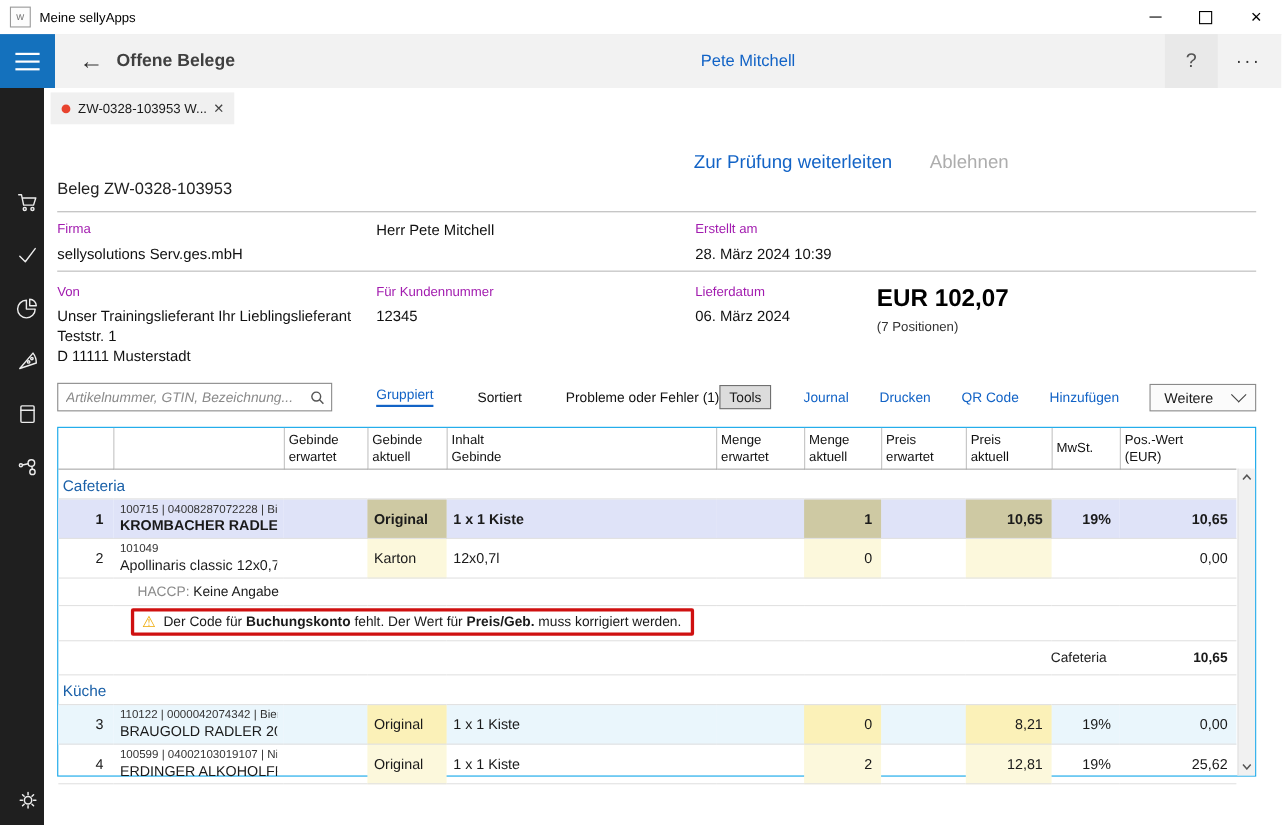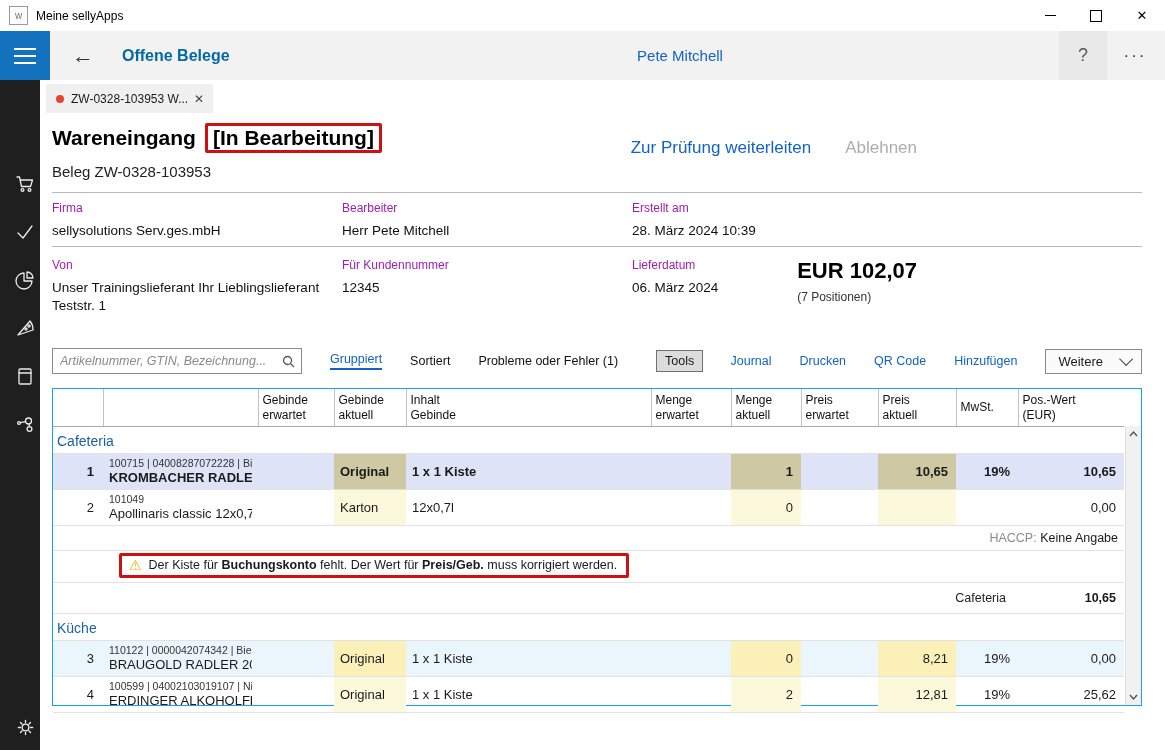--- a/index.html
+++ b/index.html
@@ -12,21 +12,21 @@
   .wincontrols{margin-left:auto;display:flex;height:100%;}
   .winbtn{width:46px;height:100%;display:flex;align-items:center;justify-content:center;cursor:default;}
   .min-glyph{width:11px;height:1px;background:#000;display:block;}
   .max-glyph{width:10px;height:10px;border:1px solid #000;display:block;}
   .close-glyph{font-size:13px;color:#000;line-height:1;}
   
   .hamburger{left:0;top:31px;width:50px;height:49px;background:#1471bd;display:flex;flex-direction:column;justify-content:center;align-items:center;gap:5px;cursor:pointer;}
   .hamburger span{display:block;width:22px;height:2px;background:#fff;}
   .appheader{left:50px;top:31px;width:1115px;height:49px;background:#f2f2f2;display:flex;align-items:center;}
   .backarrow{font-size:22px;color:#333;margin-left:22px;line-height:1;}
-  .headtitle{font-size:16px;font-weight:bold;margin-left:28px;color:#0369a1;}
+  .headtitle{font-size:16px;font-weight:bold;margin-left:12px;color:#404040;}
   .username{position:absolute;left:535px;width:190px;text-align:center;font-size:15px;color:#1263c6;}
   .helpbtn{position:absolute;right:58px;top:0;width:48px;height:49px;background:#e9e9e9;display:flex;align-items:center;justify-content:center;font-size:18px;color:#555;}
   .morebtn{position:absolute;right:8px;top:0;width:44px;height:49px;display:flex;align-items:center;justify-content:center;font-size:17px;color:#333;letter-spacing:2px;}
   
   .sidebar{left:0;top:80px;width:50px;height:670px;background:#1f1f1f;}
   .side-ic{position:absolute;left:0;width:50px;height:48px;display:flex;align-items:center;justify-content:center;cursor:pointer;}
   .side-ic svg{stroke:#ececec;fill:none;stroke-width:1.3;stroke-linecap:round;stroke-linejoin:round;}
   
   .main{left:40px;top:80px;width:891px;height:670px;background:#fff;}
   .tabstrip{position:absolute;left:0;top:0;width:1115px;height:33px;background:#fff;}
@@ -46,23 +46,23 @@
   .fieldrow{position:absolute;left:12px;width:900px;display:grid;grid-template-columns:290px 290px 320px;}
   .totalblock{position:absolute;right:14px;top:178px;}
   .totalamount{font-size:22px;font-weight:bold;color:#000;}
   .totalpos{font-size:12px;color:#333;margin-top:6px;}
   
   .toolbar{position:absolute;left:12px;top:267px;width:1090px;height:28px;display:flex;align-items:center;font-size:12.5px;}
   .searchbox{width:248px;height:24px;border:1px solid #8a8a8a;display:flex;align-items:center;background:#fff;flex:none;}
   .searchbox input{border:none;outline:none;flex:1;font-family:inherit;font-size:12.5px;font-style:italic;color:#555;padding:0 4px 0 7px;background:transparent;}
   .searchbox input::placeholder{color:#8a8a8a;font-style:italic;}
   .searchglyph{margin-right:6px;display:flex;}
-  .tbitem{margin-left:28px;color:#111;cursor:pointer;white-space:nowrap;text-align:center;}
+  .tbitem{margin-left:40px;color:#111;cursor:pointer;white-space:nowrap;text-align:center;}
   .tbactive{color:#1263c6;border-bottom:2px solid #1263c6;padding-bottom:2px;}
-  .toolsbtn{margin-left:38px;background:#dcdcdc;border:1px solid #707070;padding:3px 8px;cursor:pointer;}
+  .toolsbtn{background:#dcdcdc;border:1px solid #707070;padding:3px 8px;cursor:pointer;}
   .tbright{margin-left:auto;display:flex;align-items:center;gap:28px;}
   .weitere{background:#fbfbfb;border:1px solid #8a8a8a;padding:4px 12px;display:flex;align-items:center;gap:16px;cursor:pointer;font-size:13px;}
   .chev{width:9px;height:9px;display:inline-block;border-right:1.5px solid #444;border-bottom:1.5px solid #444;transform:rotate(45deg) translateY(-3px);}
   
   .tablewrap{position:absolute;left:12px;top:308px;width:1088px;height:316px;border:1px solid #0ea5e9;background:#fff;}
   table.grid{border-collapse:collapse;table-layout:fixed;width:1071px;font-size:13px;}
   table.grid th{font-weight:normal;font-size:12px;text-align:left;vertical-align:middle;border-right:1px solid #c3c3c3;border-bottom:1px solid #a9a9a9;padding:3px 4px;white-space:pre-line;line-height:15px;height:31px;color:#111;}
   table.grid th:last-child{border-right:none;}
   table.grid td{padding:2px 6px;vertical-align:middle;}
   tr.rowline td{border-bottom:1px solid #e2e2e2;}
@@ -71,21 +71,21 @@
   td.cnum{text-align:right;padding-right:9px !important;}
   .art-top{font-size:10.5px;color:#333;line-height:13px;white-space:nowrap;overflow:hidden;}
   .art-main{font-size:13px;line-height:16px;white-space:nowrap;overflow:hidden;}
   td.r{text-align:right;padding-right:8px !important;}
   tr.sel{background:#dfe3f8;font-weight:bold;}
   tr.sel .art-top{font-weight:normal;}
   tr.alt{background:#eaf6fc;}
   td.tone-tan{background:#cec9a3;}
   td.tone-bright{background:#fbf1b8;}
   td.tone-pale{background:#fcf8dc;}
-  tr.note td{padding:4px 6px 4px 22px;font-size:12.5px;height:16px;text-align:right;}
+  tr.note td{padding:4px 6px 4px 22px;font-size:12.5px;height:16px;}
   .note-label{color:#8a8a8a;}
   tr.errorrow td{padding:2px 6px 4px 16px;height:24px;}
   .errorbox{display:inline-flex;align-items:center;border:3px solid #cf1010;border-radius:2px;padding:2px 9px 3px 7px;font-size:12.5px;gap:7px;}
   .warnglyph{color:#eda904;font-size:14px;line-height:1;}
   tr.subtotal td{height:26px;font-size:12.5px;}
   .sub-label{text-align:right;padding-right:12px !important;color:#222;}
   .sub-value{text-align:right;padding-right:8px !important;font-weight:bold;}
   .vscroll{position:absolute;top:37px;right:0;bottom:0;width:15px;background:#f1f1f1;border-left:1px solid #e0e0e0;}
   .varrow{position:absolute;left:0;width:15px;height:16px;display:flex;align-items:center;justify-content:center;cursor:pointer;}
   .varrow svg{stroke:#555;fill:none;stroke-width:1.4;}
@@ -174,54 +174,50 @@
 <div class="abs main">
 
   <div class="tabstrip">
     <div class="tab">
       <span class="tabdot"></span>
       <span>ZW-0328-103953 W...</span>
       <span class="tabclose">✕</span>
     </div>
   </div>
 
-  <div class="h1row">
-    <span class="h1">Wareneingang</span>
-    <span class="statusbox">[In Bearbeitung]</span>
-  </div>
   <div class="docactions">
     <span class="link">Zur Prüfung weiterleiten</span>
     <span class="disabled">Ablehnen</span>
   </div>
   <div class="subtitle">Beleg ZW-0328-103953</div>
 
   <div class="hr" style="top:112px"></div>
 
   <div class="fieldrow" style="top:121px">
     <div>
       <div class="flabel">Firma</div>
       <div class="fvalue">sellysolutions Serv.ges.mbH</div>
     </div>
     <div>
-      <div class="flabel">Bearbeiter</div>
       <div class="fvalue">Herr Pete Mitchell</div>
     </div>
     <div>
       <div class="flabel">Erstellt am</div>
       <div class="fvalue">28. März 2024 10:39</div>
     </div>
   </div>
 
   <div class="hr" style="top:166px"></div>
 
   <div class="fieldrow" style="top:178px">
     <div>
       <div class="flabel">Von</div>
       <div class="fvalue">Unser Trainingslieferant Ihr Lieblingslieferant</div>
       <div class="fvalue">Teststr. 1</div>
+      <div class="fvalue">D 11111 Musterstadt</div>
     </div>
     <div>
       <div class="flabel">Für Kundennummer</div>
       <div class="fvalue">12345</div>
     </div>
     <div>
       <div class="flabel">Lieferdatum</div>
       <div class="fvalue">06. März 2024</div>
     </div>
   </div>
@@ -332,21 +328,21 @@
             <td class="r">0,00</td>
           </tr>
           <tr class="note rowline">
             <td></td>
             <td colspan="10"><span class="note-label">HACCP:</span><span> Keine Angabe</span></td>
           </tr>
           <tr class="errorrow rowline">
             <td></td>
             <td colspan="10"><div class="errorbox">
                 <span class="warnglyph">⚠</span>
-                <span><span>Der Kiste für </span><b>Buchungskonto</b><span> fehlt. Der Wert für </span><b>Preis/Geb.</b><span> muss korrigiert werden.</span></span>
+                <span><span>Der Code für </span><b>Buchungskonto</b><span> fehlt. Der Wert für </span><b>Preis/Geb.</b><span> muss korrigiert werden.</span></span>
               </div></td>
           </tr>
           <tr class="subtotal rowline">
             <td class="sub-label" colspan="10">Cafeteria</td>
             <td class="sub-value">10,65</td>
           </tr>
           <tr class="rowline">
             <td class="group-cell" colspan="11">Küche</td>
           </tr>
           <tr class="item rowline alt">

